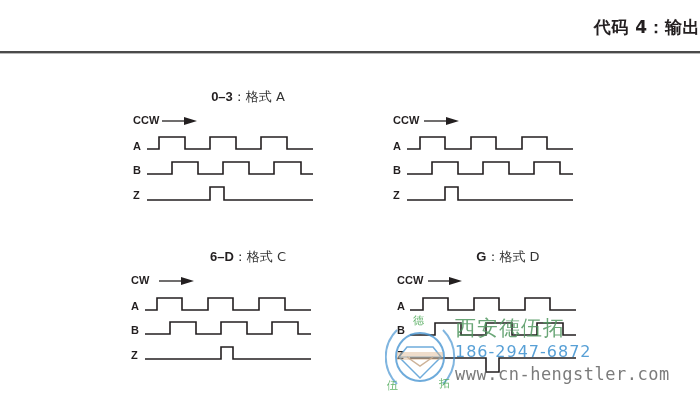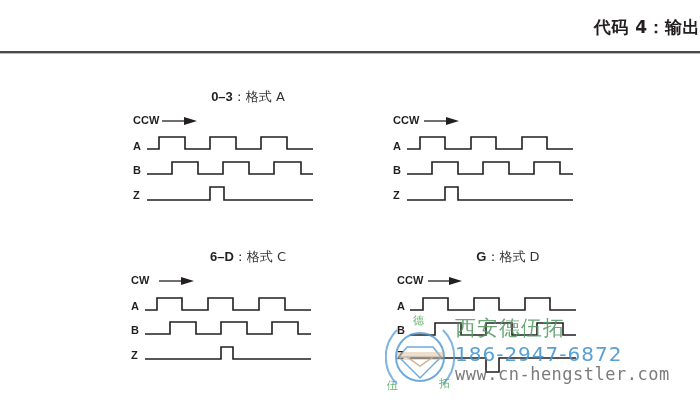--- a/index.html
+++ b/index.html
@@ -11,21 +11,21 @@
   .rule2 { position: absolute; left: 0; top: 53px; width: 700px; height: 1px; background: #b8b8b8; }
   .panel { position: absolute; width: 260px; height: 140px; }
   .panel-title { position: absolute; top: 0; left: 0; width: 260px; text-align: center; font-size: 13px; }
   .panel-title .code { font-weight: bold; }
   .panel-title .fmt { font-family: "DejaVu Sans", sans-serif; font-size: 13px; color: #333; }
   .dir { position: absolute; left: 0; font-weight: bold; font-size: 11px; }
   .sig { position: absolute; left: 0; font-weight: bold; font-size: 11px; }
   svg.wave { position: absolute; left: 0; top: 0; overflow: visible; }
   .watermark { position: absolute; left: 385px; top: 312px; width: 300px; height: 85px; pointer-events: none; }
   .wm-cn { position: absolute; left: 70px; top: 2px; font-family: "DejaVu Serif", serif; font-size: 21px; color: rgba(80,150,95,0.85); letter-spacing: 1px; }
-  .wm-phone { position: absolute; left: 70px; top: 30px; font-family: "DejaVu Sans", sans-serif; font-size: 20px; color: rgba(70,150,210,0.9); letter-spacing: 1px; }
+  .wm-phone { position: absolute; left: 70px; top: 30px; font-family: "DejaVu Sans", sans-serif; font-size: 16px; color: rgba(70,150,210,0.9); letter-spacing: 1px; }
   .wm-url { position: absolute; left: 70px; top: 52px; font-family: "DejaVu Sans Mono", monospace; font-size: 17px; color: rgba(100,100,100,0.85); letter-spacing: 0.5px; }
   .wm-logo { position: absolute; left: 0; top: 0; }
 </style>
 </head>
 <body>
 
 <div class="title">代码 4：输出</div>
 <div class="rule"></div>
 <div class="rule2"></div>
 

